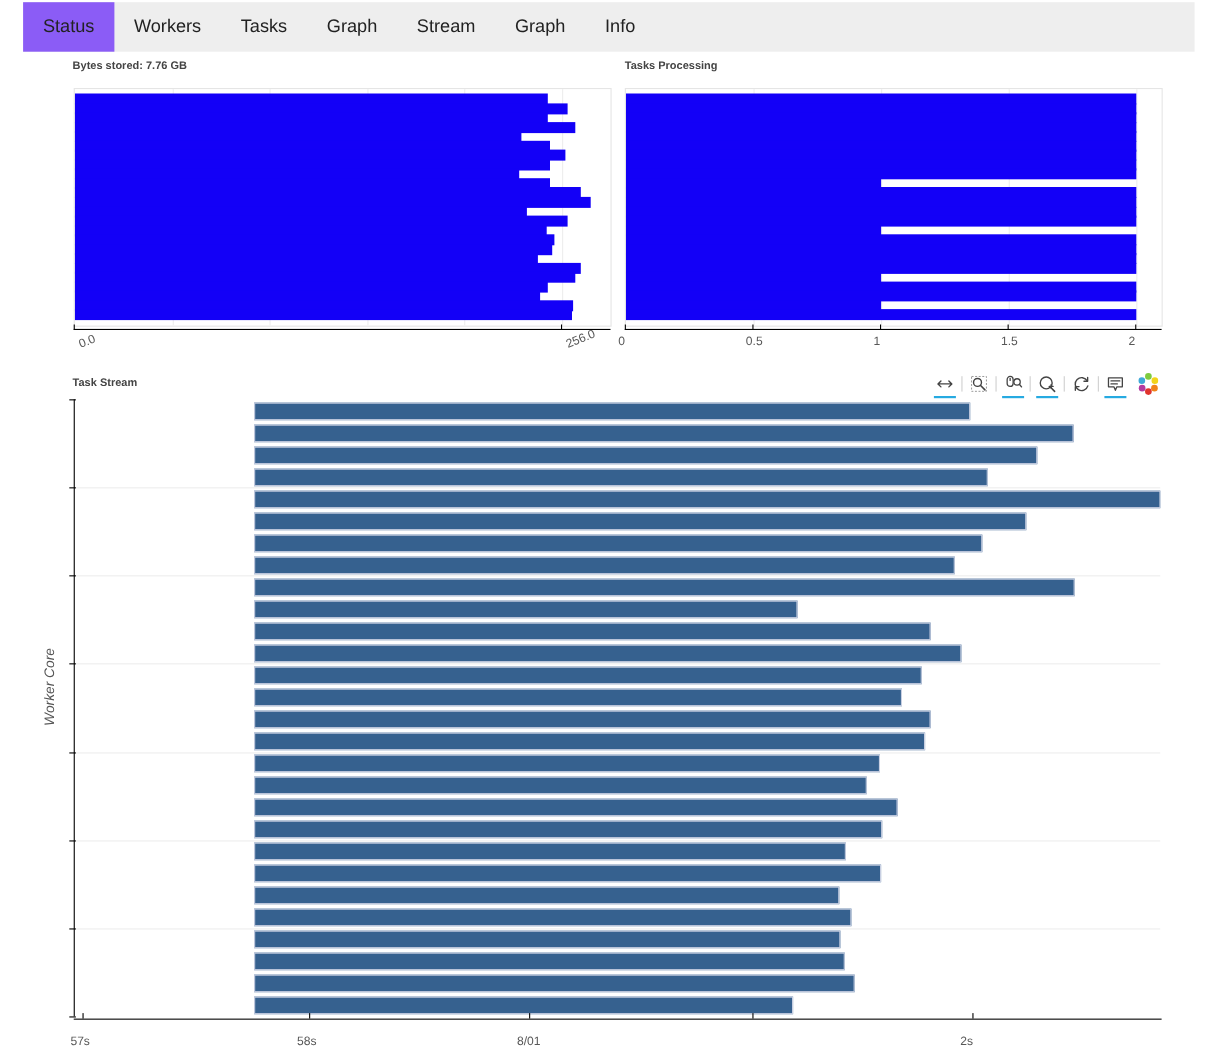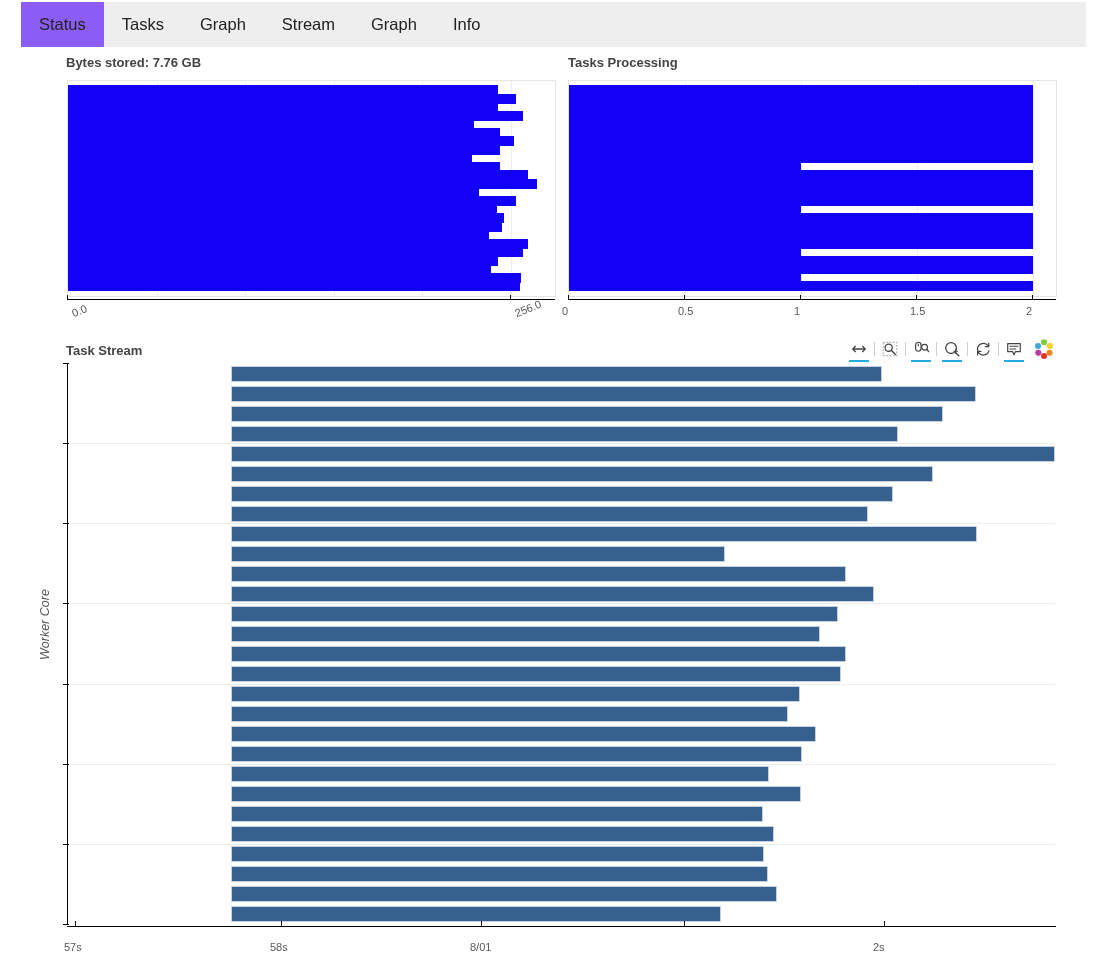--- a/index.html
+++ b/index.html
@@ -46,21 +46,21 @@
     display: flex;
     align-items: center;
     cursor: pointer;
     white-space: nowrap;
   }
   .nav-item.active { background: #8b5cf6; }
 
   
   .plot-title {
     position: absolute;
-    font-size: 13px;
+    font-size: 10px;
     font-weight: bold;
     color: #444444;
     white-space: nowrap;
   }
   .plot-frame {
     position: absolute;
     background: #ffffff;
     border: 1px solid #e5e5e5;
     overflow: hidden;
   }
@@ -156,20 +156,21 @@
   }
   .bokeh-logo { width: 22px; height: 22px; margin-left: 6px; margin-top: 2px; }
 </style>
 </head>
 <body>
 
 <div id="page">
 
   <div class="navbar">
     <div class="nav-item active">Status</div>
+    <div class="nav-item">Workers</div>
     <div class="nav-item">Tasks</div>
     <div class="nav-item">Graph</div>
     <div class="nav-item">Stream</div>
     <div class="nav-item">Graph</div>
     <div class="nav-item">Info</div>
   </div>
 
   <div class="plot-title" style="left:66px; top:55px;">Bytes stored: 7.76 GB</div>
   <div class="plot-frame" id="bytes-frame" style="left:67px; top:80px; width:487px; height:215px;">
       <div class="vgrid" style="left:89px;"></div>

